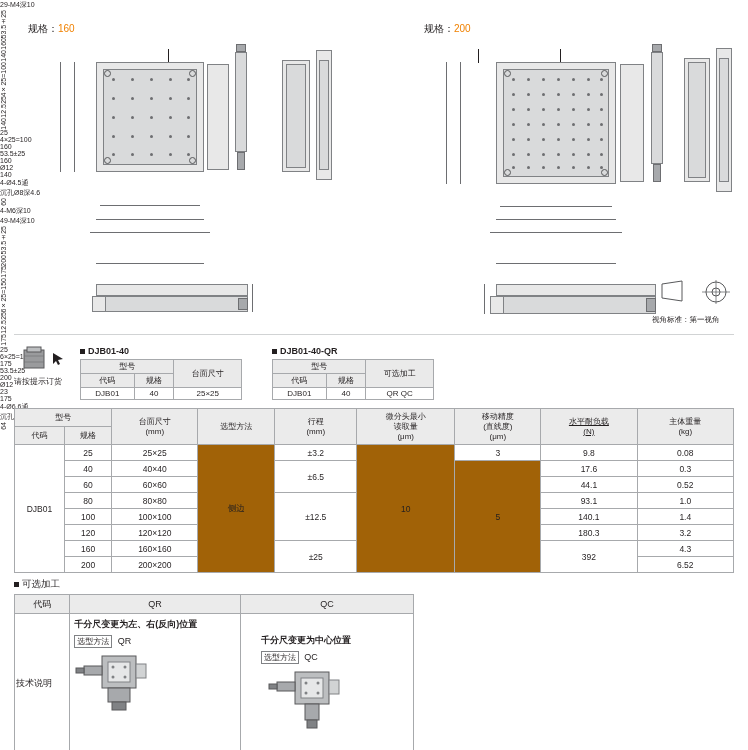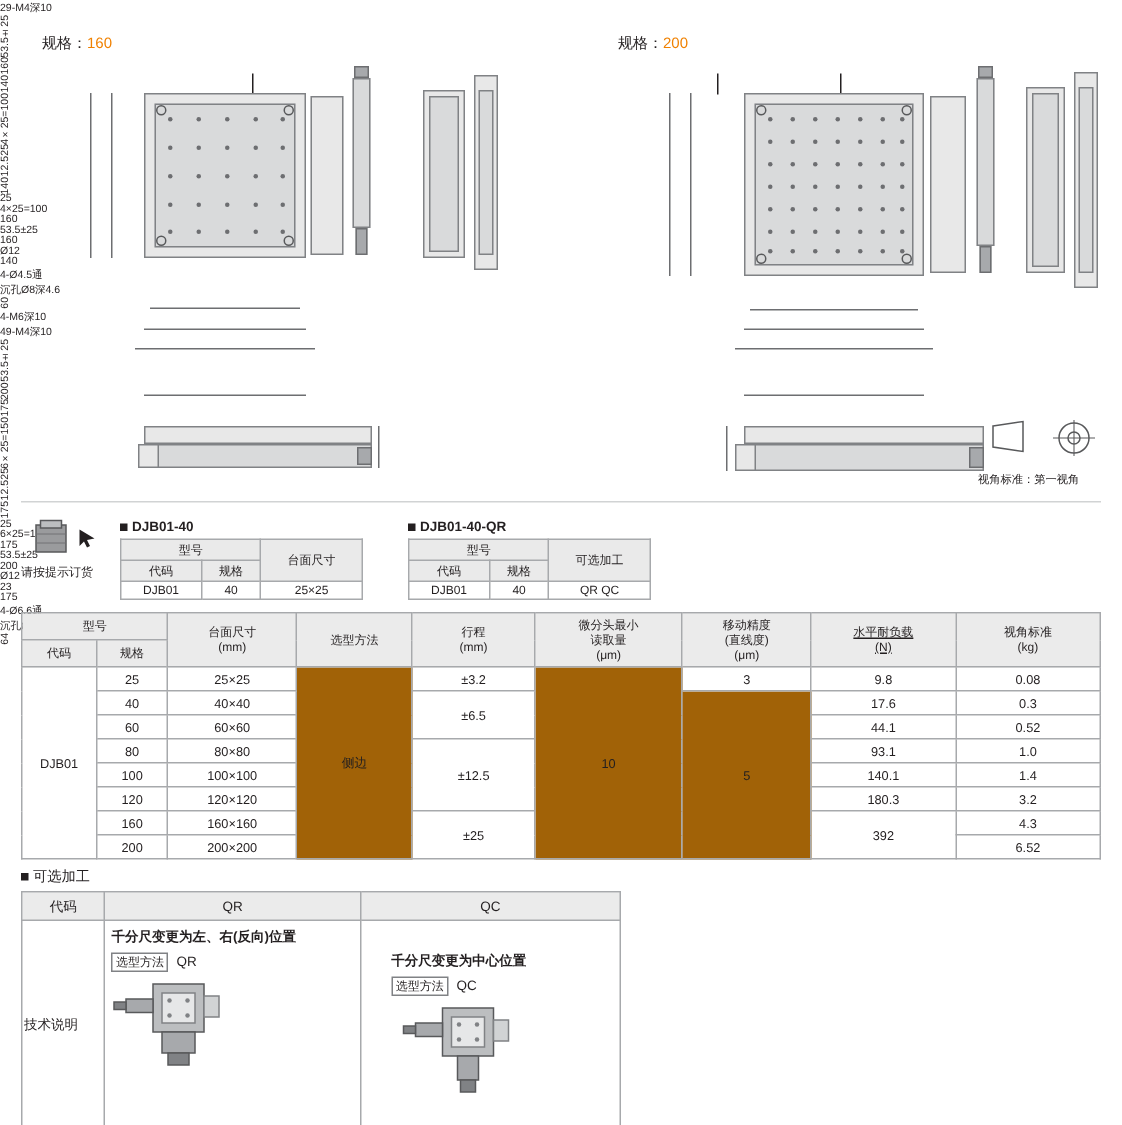--- a/index.html
+++ b/index.html
@@ -143,21 +143,21 @@
   <div class="dim" style="left:196px;top:266px;">4-Ø4.5通</div>
   <div class="dim" style="left:196px;top:276px;">沉孔Ø8深4.6</div>
 
   <div class="plate" style="left:96px;top:284px;width:152px;height:12px;"></div>
   <div class="plate2" style="left:96px;top:296px;width:152px;height:16px;"></div>
   <div class="plate" style="left:92px;top:296px;width:14px;height:16px;"></div>
   <div class="dark" style="left:238px;top:298px;width:10px;height:12px;"></div>
   <div class="dim vt" style="left:256px;top:288px;">60</div>
   <div class="ln vln thin" style="left:252px;top:284px;height:28px;"></div>
 
-  <div class="lbl spec-title" style="left:412px;top:22px;">
+  <div class="lbl spec-title" style="left:424px;top:22px;">
     <span>规格：</span><b>200</b>
   </div>
 
   <div class="dim" style="left:452px;top:40px;"><span>4-M6深10</span></div>
   <div class="dim" style="left:540px;top:40px;"><span>49-M4深10</span></div>
   <div class="ln vln" style="left:478px;top:49px;height:14px;"></div>
   <div class="ln vln" style="left:560px;top:49px;height:14px;"></div>
 
   <div class="plate" style="left:496px;top:62px;width:120px;height:122px;"></div>
   <div class="plate2" style="left:503px;top:69px;width:106px;height:108px;"></div>
@@ -348,21 +348,21 @@
       <th rowspan="2" style="width:80px;">
             <div style="white-space:pre-line;">移动精度
 (直线度)
 (μm)</div>
           </th>
       <th rowspan="2" style="width:90px;">
             <div style="white-space:pre-line;text-decoration:underline;">水平耐负载
 (N)</div>
           </th>
       <th rowspan="2" style="width:90px;">
-            <div style="white-space:pre-line;">视角标准
+            <div style="white-space:pre-line;">主体重量
 (kg)</div>
           </th>
     </tr>
     <tr>
       <th style="width:46px;height:17px;"><span>代码</span></th>
       <th style="width:44px;height:17px;"><span>规格</span></th>
     </tr>
 
     <tr>
       <td class="orange" rowspan="8">DJB01</td>

